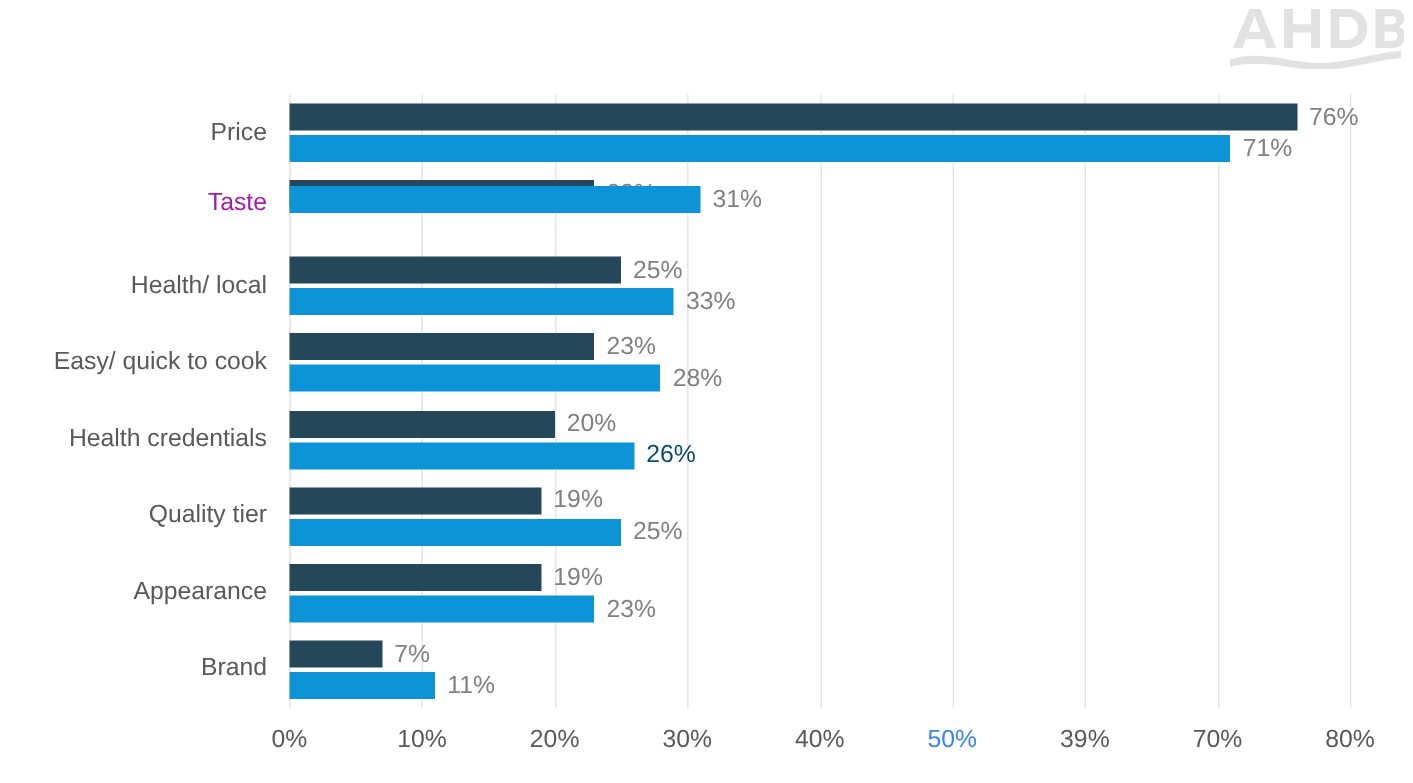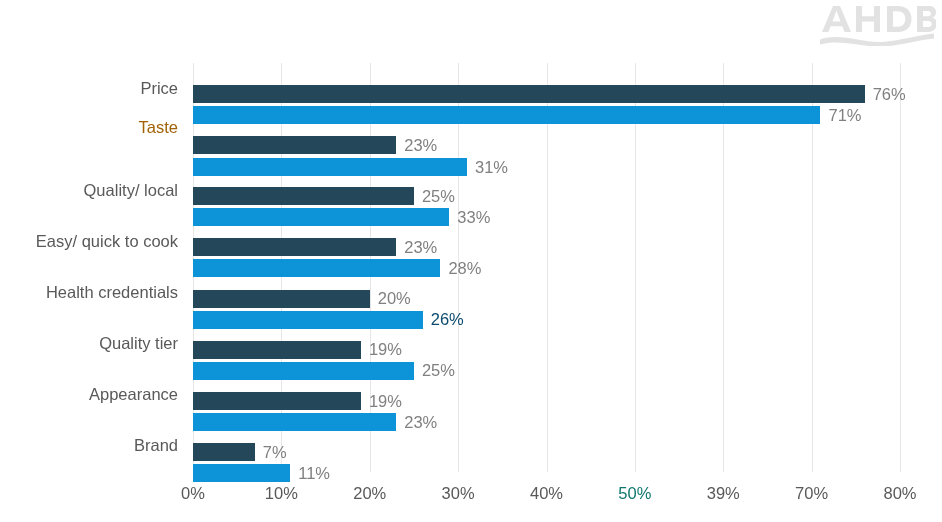--- a/index.html
+++ b/index.html
@@ -85,21 +85,20 @@
   }
 
   .rows {
     position: absolute;
     inset: 0;
   }
   .cat-row {
     position: absolute;
     left: 0;
     right: 0;
-    margin-top: 16px;
   }
   .bar-wrap {
     position: absolute;
     left: 0;
     height: 18px;
     display: flex;
     align-items: center;
   }
   .bar {
     height: 18px;
@@ -163,22 +162,22 @@
         <path d="M69 4 L80 4 C88.5 4 93.5 9.2 93.5 17 C93.5 24.8 88.5 30 80 30 L69 30 Z M75 9.3 L75 24.7 L79.6 24.7 C84.6 24.7 87.3 21.9 87.3 17 C87.3 12.1 84.6 9.3 79.6 9.3 Z"></path>
         <path d="M99 4 L111 4 C115.6 4 118 6.3 118 10.2 C118 12.9 116.6 14.9 114.3 15.8 C117.2 16.6 118.8 18.8 118.8 21.9 C118.8 26.6 115.4 30 109.6 30 L99 30 Z M105 8.9 L105 14.2 L110 14.2 C112 14.2 112.9 13.2 112.9 11.5 C112.9 9.8 112 8.9 110 8.9 Z M105 19.1 L105 25.1 L110.3 25.1 C112.6 25.1 113.7 24 113.7 22.1 C113.7 20.2 112.6 19.1 110.3 19.1 Z"></path>
         <path d="M2 37.6 C22 30.5 44 41 64 40 C82 39.1 98 33.4 116 31.6 L116 36.6 C98 38.4 82 44 64 44.6 C44 45.3 22 36.5 2 42.6 Z"></path>
       </g>
     </svg>
   </div>
 
 
   <div class="cat-labels">
       <div class="cat-label" style="color: rgb(89, 89, 89); top: 16.5625px;">Price</div>
-      <div class="cat-label" style="color: #a16207; top: 56px;">Taste</div>
-      <div class="cat-label" style="color: rgb(89, 89, 89); top: 118.812px;">Quality/ local</div>
+      <div class="cat-label" style="color: #a21caf; top: 64px;">Taste</div>
+      <div class="cat-label" style="color: rgb(89, 89, 89); top: 118.812px;">Health/ local</div>
       <div class="cat-label" style="color: rgb(89, 89, 89); top: 169.938px;">Easy/ quick to cook</div>
       <div class="cat-label" style="color: rgb(89, 89, 89); top: 221.062px;">Health credentials</div>
       <div class="cat-label" style="color: rgb(89, 89, 89); top: 272.188px;">Quality tier</div>
       <div class="cat-label" style="color: rgb(89, 89, 89); top: 374.438px;">Brand</div>
       <div class="cat-label" style="color: rgb(89, 89, 89); top: 323.312px;">Appearance</div>
     </div>
 
   <div class="plot">
     <div class="gridlines">
         <div class="gridline" style="left: 0px; background: rgb(230, 230, 230);"></div>
@@ -201,21 +200,21 @@
           <div class="bar-wrap" style="top: 27.0625px;">
             <div class="bar" style="width: 627.462px; background: rgb(13, 147, 216);"></div>
             <span class="bar-label" style="color: rgb(128, 128, 128);">71%</span>
           </div>
         </div>
         <div class="cat-row" style="top: 51.125px; height: 51.125px;">
           <div class="bar-wrap" style="top: 6.0625px;">
             <div class="bar" style="width: 203.262px; background: rgb(36, 71, 90);"></div>
             <span class="bar-label" style="color: rgb(128, 128, 128);">23%</span>
           </div>
-          <div class="bar-wrap" style="top: 28px; justify-content: flex-end;">
+          <div class="bar-wrap" style="top: 10px; justify-content: flex-end;">
             <div class="bar" style="width: 273.962px; background: rgb(13, 147, 216);"></div>
             <span class="bar-label" style="color: rgb(128, 128, 128);">31%</span>
           </div>
         </div>
         <div class="cat-row" style="top: 102.25px; height: 51.125px;">
           <div class="bar-wrap" style="top: 6.0625px;">
             <div class="bar" style="width: 220.938px; background: rgb(36, 71, 90);"></div>
             <span class="bar-label" style="color: rgb(128, 128, 128);">25%</span>
           </div>
           <div class="bar-wrap" style="top: 27.0625px;">
@@ -275,19 +274,19 @@
         </div>
       </div>
   </div>
 
   <div class="x-labels">
       <div class="x-label" style="left: 0px; color: rgb(89, 89, 89);">0%</div>
       <div class="x-label" style="left: 88.375px; color: rgb(89, 89, 89);">10%</div>
       <div class="x-label" style="left: 176.75px; color: rgb(89, 89, 89);">20%</div>
       <div class="x-label" style="left: 265.125px; color: rgb(89, 89, 89);">30%</div>
       <div class="x-label" style="left: 353.5px; color: rgb(89, 89, 89);">40%</div>
-      <div class="x-label" style="left: 441.875px; color: #0f766e;">50%</div>
+      <div class="x-label" style="left: 441.875px; color: #3b82f6;">50%</div>
       <div class="x-label" style="left: 530.25px; color: rgb(89, 89, 89);">39%</div>
       <div class="x-label" style="left: 618.625px; color: rgb(89, 89, 89);">70%</div>
       <div class="x-label" style="left: 707px; color: rgb(89, 89, 89);">80%</div>
     </div>
 
 </div>
 
 </body></html>

